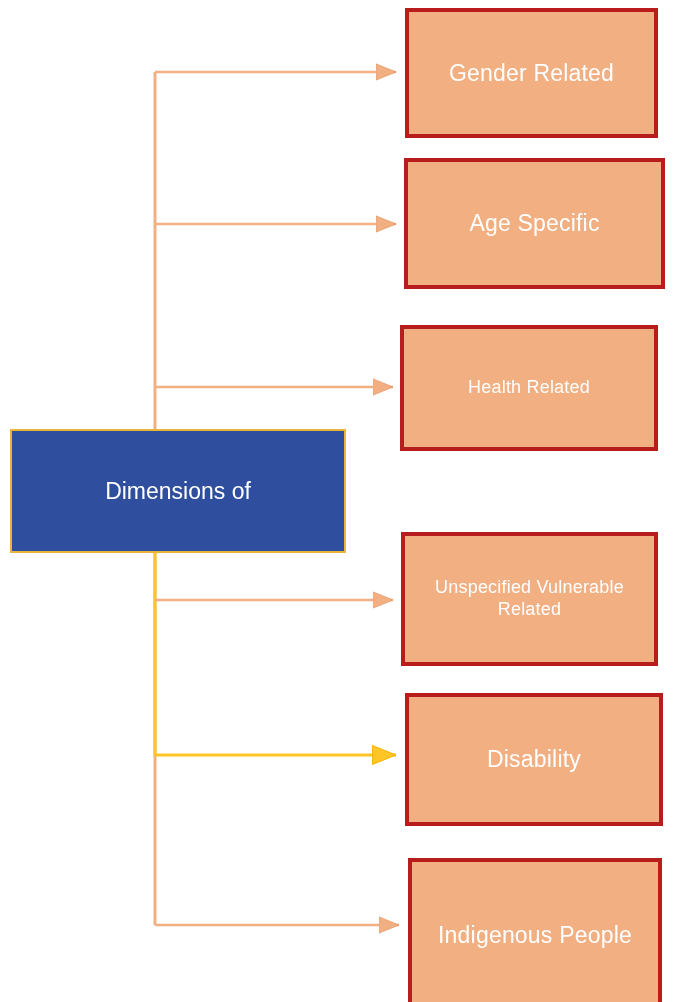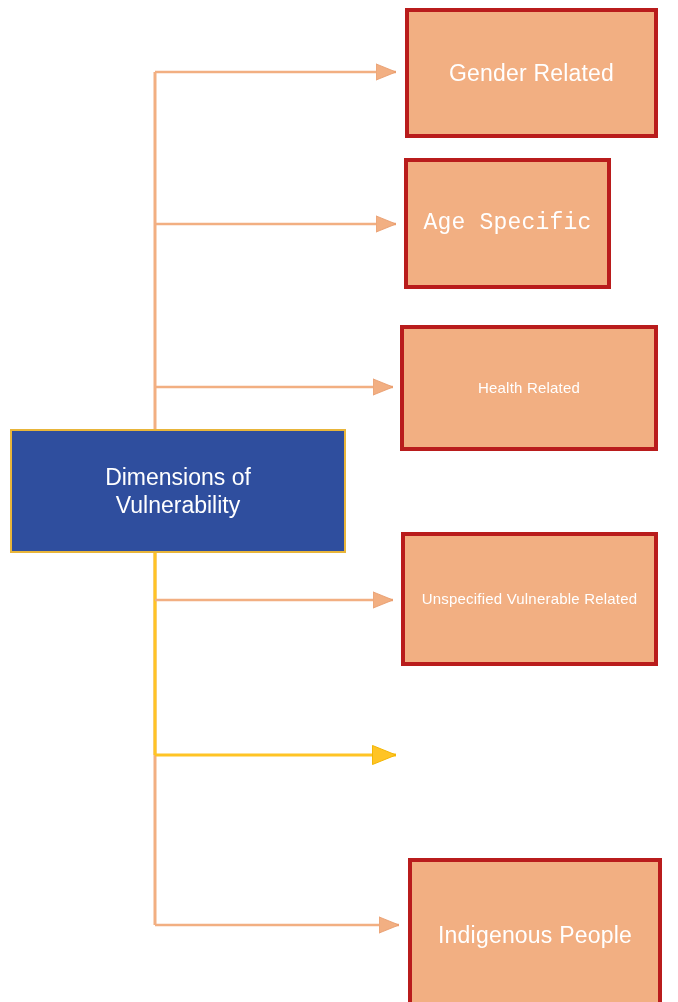--- a/index.html
+++ b/index.html
@@ -37,21 +37,21 @@
     padding: 4px 10px;
   }
   .node.branch {
     background: #F2AF82;
     border: 4px solid #b91c1c;
     font-size: 23px;
     font-weight: 400;
     letter-spacing: 0.2px;
   }
   .node.branch.small {
-    font-size: 15px;
+    font-size: 18px;
   }
   .node.root {
     background: #2F4E9E;
     border: 2px solid #E8B53A;
     font-size: 23px;
     font-weight: 400;
     z-index: 5;
   }
   .node.root .root-text {
     display: block;
@@ -88,38 +88,40 @@
     <path d="M155,600 L393,600" fill="none" stroke="#F2AF82" stroke-width="2.4" marker-end="url(#arrow-orange)"></path>
 
     <path d="M155,755 L396,755" fill="none" stroke="#FFC425" stroke-width="2.8" marker-end="url(#arrow-yellow)"></path>
 
     <path d="M155,925 L399,925" fill="none" stroke="#F2AF82" stroke-width="2.4" marker-end="url(#arrow-orange)"></path>
   </svg>
 
   <div class="node root" style="left:10px; top:429px; width:336px; height:124px;">
     <div>
       <span class="root-text">Dimensions of</span>
-      <span class="root-text">Vulnerability</span>
     </div>
   </div>
 
   <div class="node branch" style="left:405px; top:8px; width:253px; height:130px;">
     <span>Gender Related</span>
   </div>
 
-  <div class="node branch" style="left:404px; top:158px; width:207px; height:131px;font-family:Liberation Mono, monospace;">
+  <div class="node branch" style="left:404px; top:158px; width:261px; height:131px;">
     <span>Age Specific</span>
   </div>
 
   <div class="node branch small" style="left:400px; top:325px; width:258px; height:126px;">
     <span>Health Related</span>
   </div>
 
   <div class="node branch small" style="left:401px; top:532px; width:257px; height:134px;">
     <span>Unspecified Vulnerable Related</span>
   </div>
 
+  <div class="node branch" style="left:405px; top:693px; width:258px; height:133px;">
+    <span>Disability</span>
+  </div>
 
   <div class="node branch" style="left:408px; top:858px; width:254px; height:154px;">
     <span>Indigenous People</span>
   </div>
 
 </div>
 
 </body></html>

